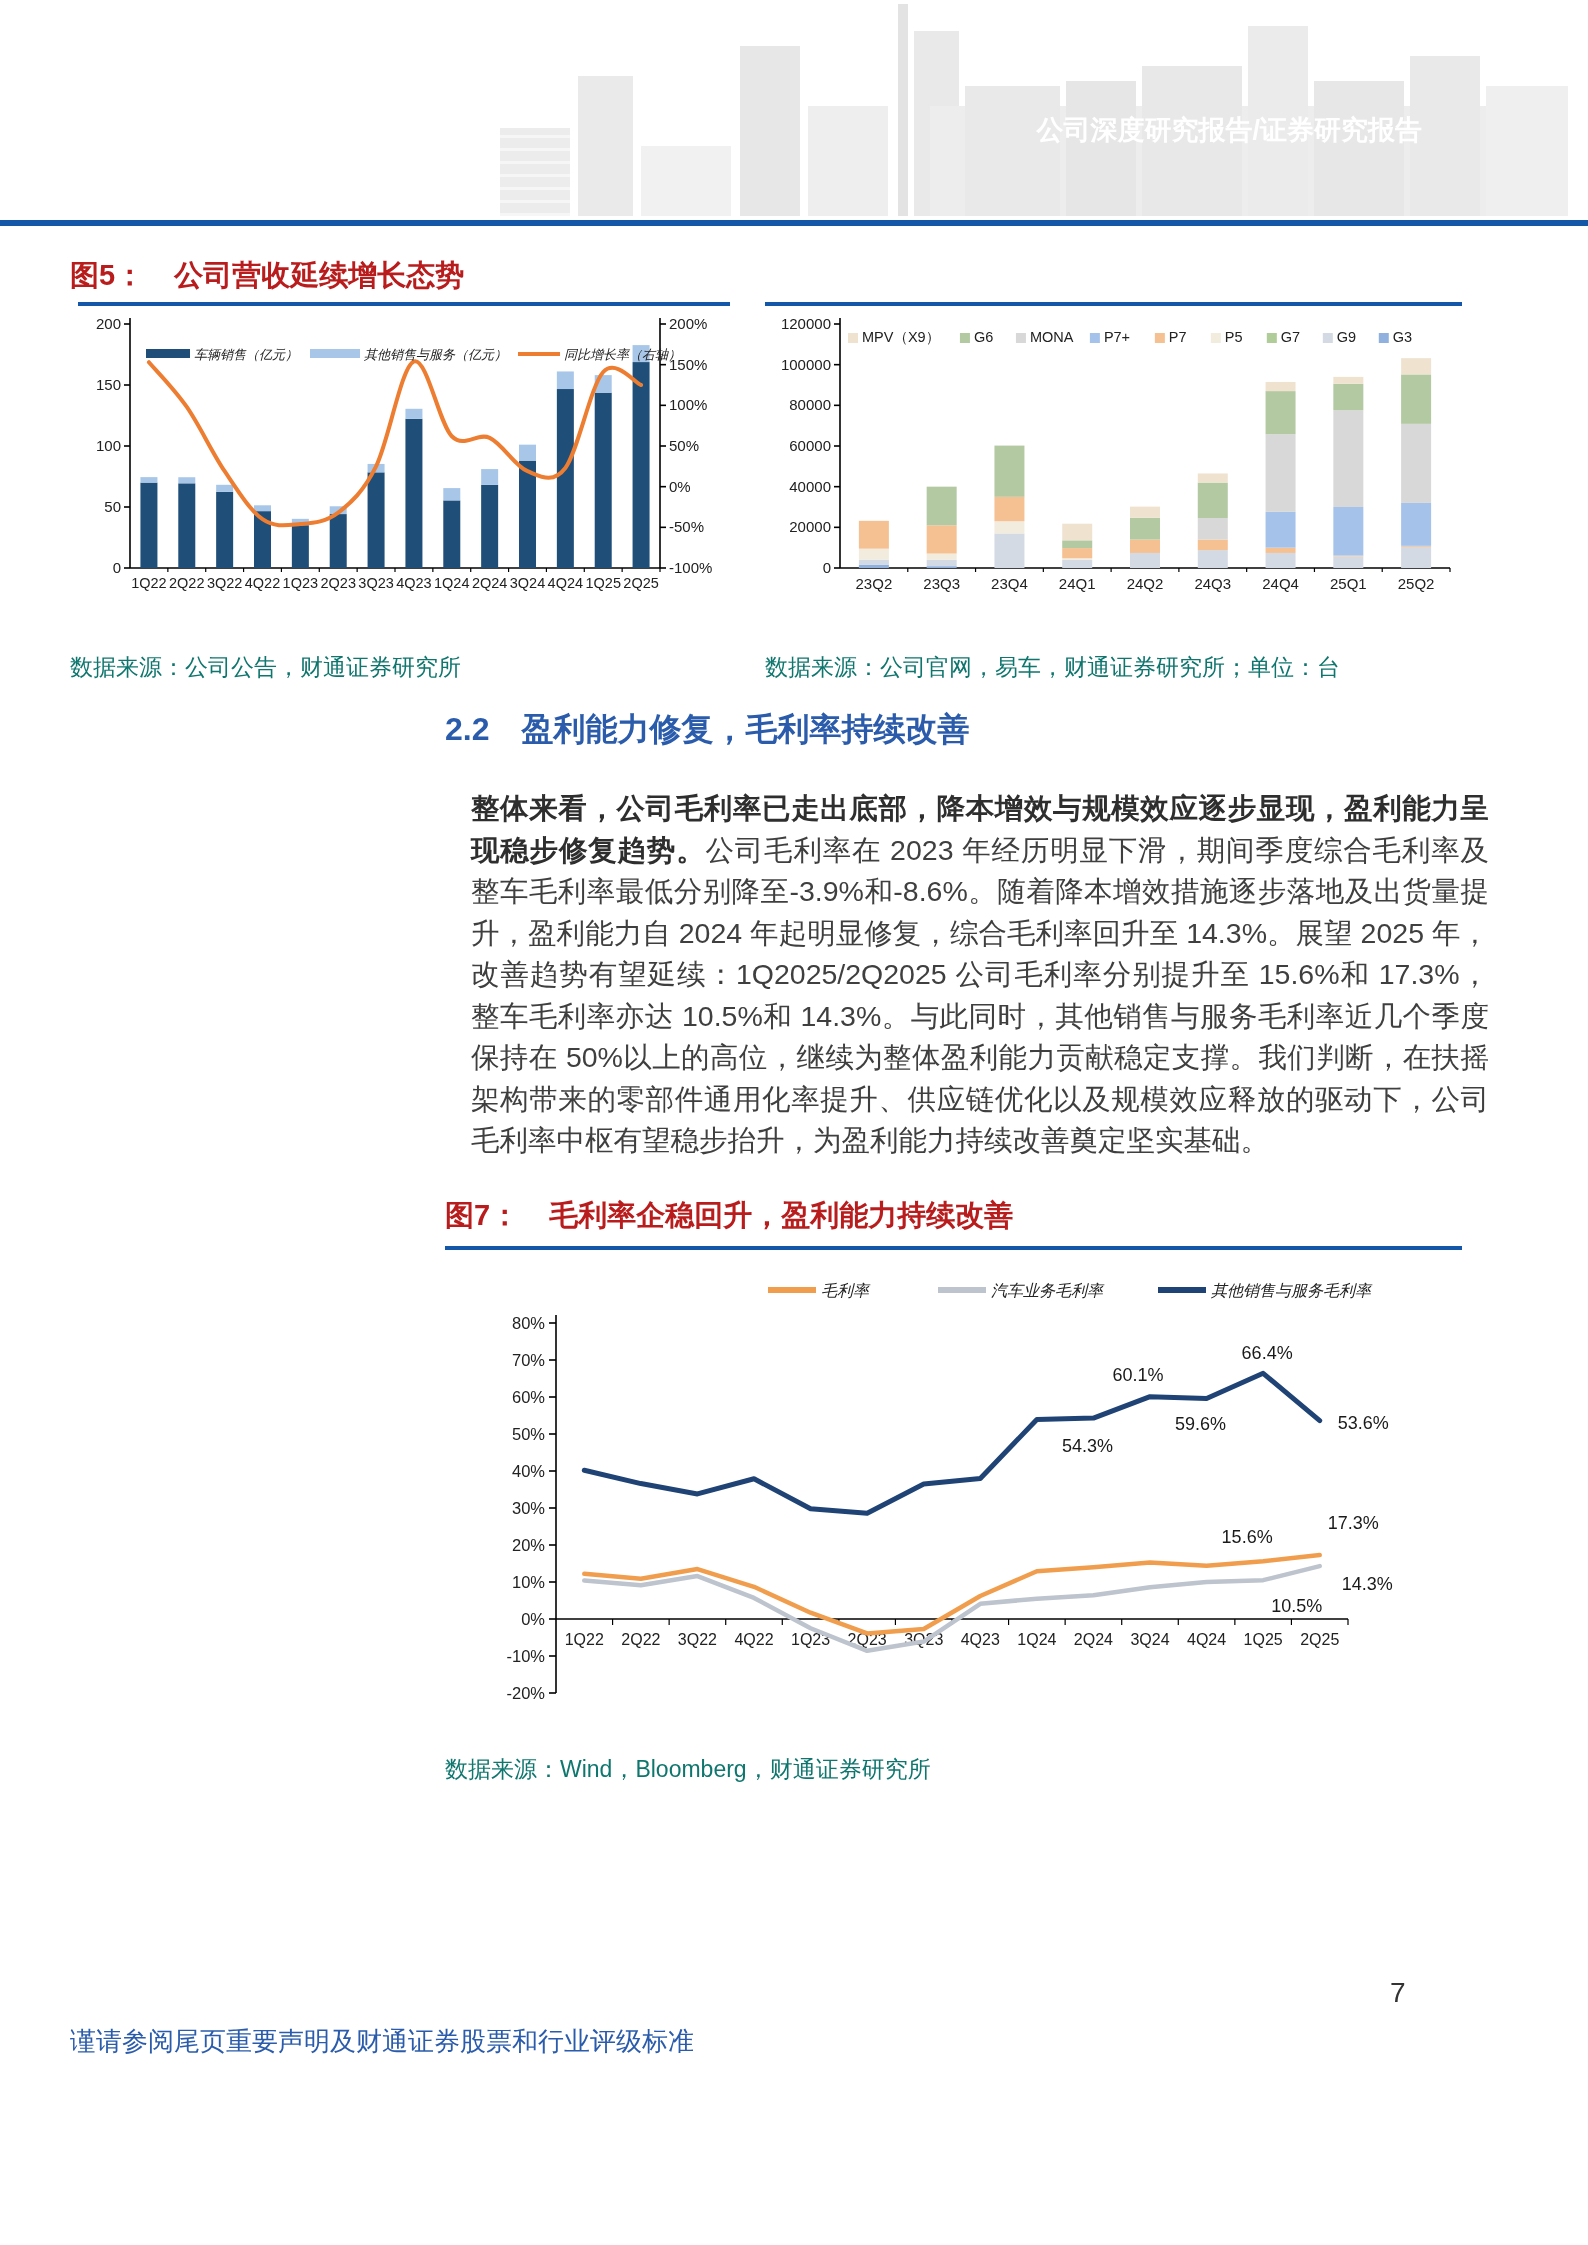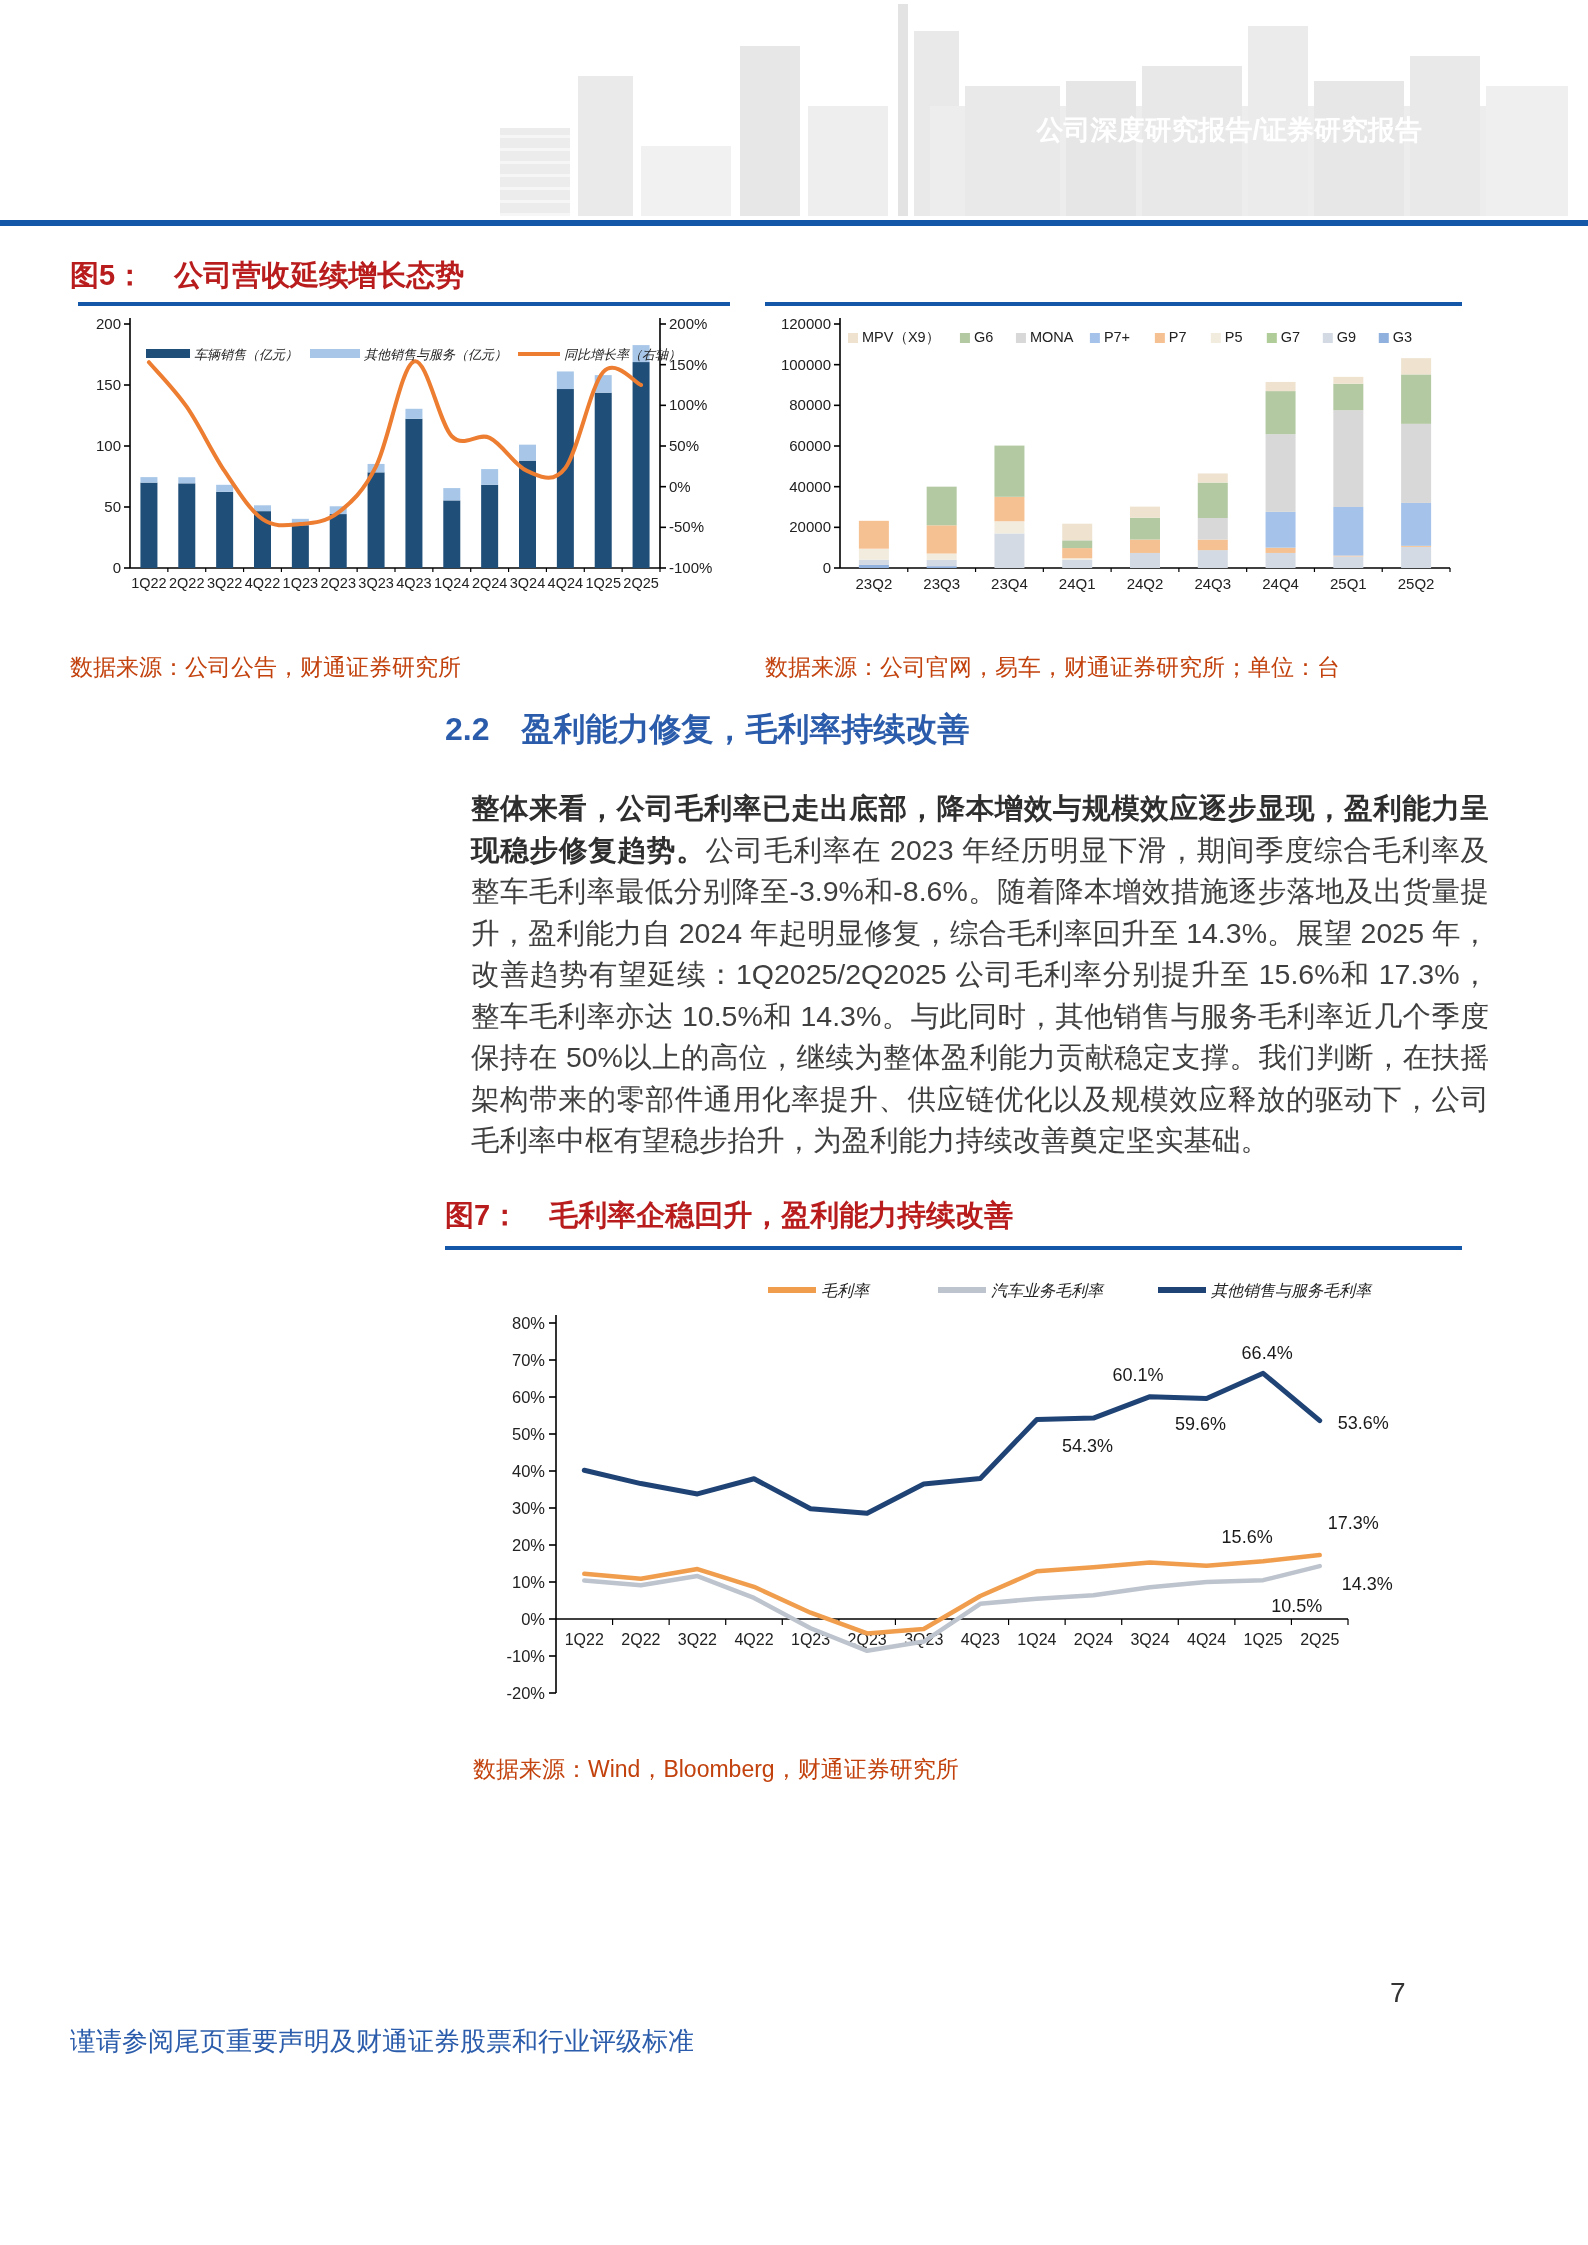--- a/index.html
+++ b/index.html
@@ -13,21 +13,21 @@
   .logo-text{margin-left:14px;}
   .logo-cn{font-family:"Liberation Serif",serif;font-weight:bold;font-size:47px;color:#2e2419;
            letter-spacing:7px;line-height:56px;}
   .logo-en{font-size:18.5px;color:#3c3c3c;letter-spacing:2.2px;margin-top:4px;}
   .report-type{position:absolute;top:112px;right:166px;font-size:27px;font-weight:bold;color:#ffffff;}
   .top-rule{position:absolute;left:0;top:220px;width:1588px;height:6px;background:#1456a8;}
   
   .fig-cap{position:absolute;font-size:29px;font-weight:bold;color:#b91c1c;}
   .fig-cap .cap-title{margin-left:30px;}
   .cap-underline{position:absolute;height:3.5px;background:#1456a8;}
-  .fig-source{position:absolute;font-size:23px;color:#c2410c;}
+  .fig-source{position:absolute;font-size:23px;color:#0f766e;}
   .chart-box{position:absolute;}
   
   .section-heading{position:absolute;left:445px;top:708px;font-size:32px;font-weight:bold;color:#2b5cab;}
   .section-heading .sec-title{margin-left:32px;}
   .body-par{position:absolute;left:445px;top:788px;width:1018px;font-size:28.5px;line-height:41.5px;
             color:#3f3f3f;text-align:justify;margin-left:26px;}
   .body-par b{color:#2e2e2e;}
   
   .footer-disclaimer{position:absolute;left:70px;top:1980px;font-size:26px;color:#2b5cab;margin-top:44px;}
   .page-number{position:absolute;left:1390px;top:1977px;font-size:28px;color:#333333;}
@@ -334,18 +334,18 @@
         <text x="859.7142857142857" y="260.99" font-size="18" fill="#1a1a1a" text-anchor="start" font-family="&quot;Liberation Sans&quot;,sans-serif">17.3%</text>
         <text x="803.1428571428571" y="344.15" font-size="18" fill="#1a1a1a" text-anchor="start" font-family="&quot;Liberation Sans&quot;,sans-serif">10.5%</text>
         <text x="873.7142857142857" y="322.09000000000003" font-size="18" fill="#1a1a1a" text-anchor="start" font-family="&quot;Liberation Sans&quot;,sans-serif">14.3%</text>
         <line x1="300" y1="22" x2="348" y2="22" stroke="#f09e4d" stroke-width="6"></line>
         <text x="353" y="28" font-size="16" fill="#222" text-anchor="start" font-family="&quot;Liberation Serif&quot;,serif" font-style="italic">毛利率</text>
         <line x1="470" y1="22" x2="518" y2="22" stroke="#bec4cd" stroke-width="6"></line>
         <text x="523" y="28" font-size="16" fill="#222" text-anchor="start" font-family="&quot;Liberation Serif&quot;,serif" font-style="italic">汽车业务毛利率</text>
         <line x1="690" y1="22" x2="738" y2="22" stroke="#1f4375" stroke-width="6"></line>
         <text x="743" y="28" font-size="16" fill="#222" text-anchor="start" font-family="&quot;Liberation Serif&quot;,serif" font-style="italic">其他销售与服务毛利率</text>
       </svg></div>
-  <div class="fig-source" style="left:445px;top:1754px;margin-left:28px;">数据来源：Wind，Bloomberg，财通证券研究所</div>
+  <div class="fig-source" style="left:445px;top:1754px;">数据来源：Wind，Bloomberg，财通证券研究所</div>
 
   <div class="footer-disclaimer">谨请参阅尾页重要声明及财通证券股票和行业评级标准</div>
   <div class="page-number">7</div>
 
 </div>
 
 </body></html>

